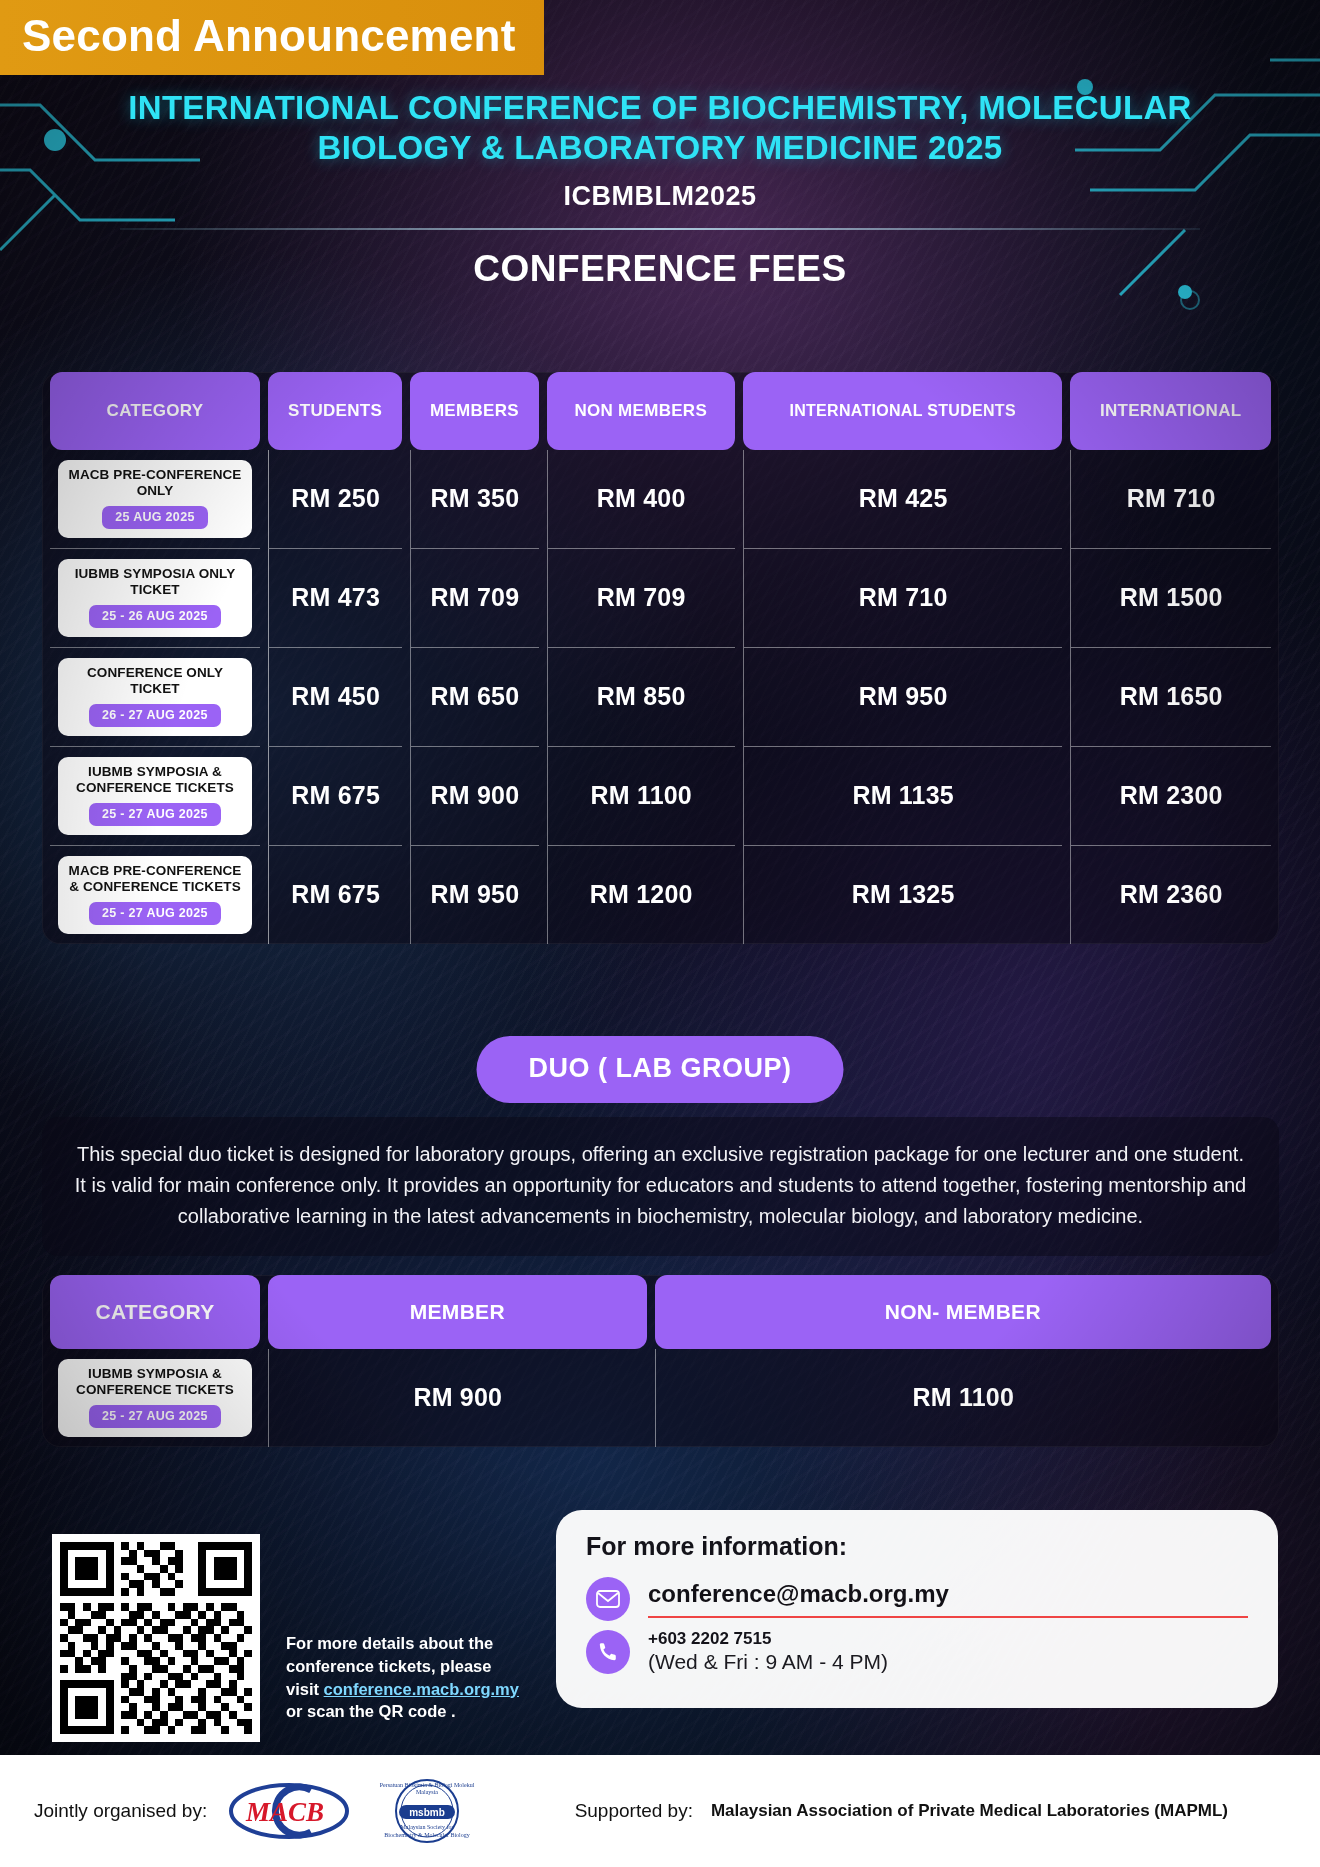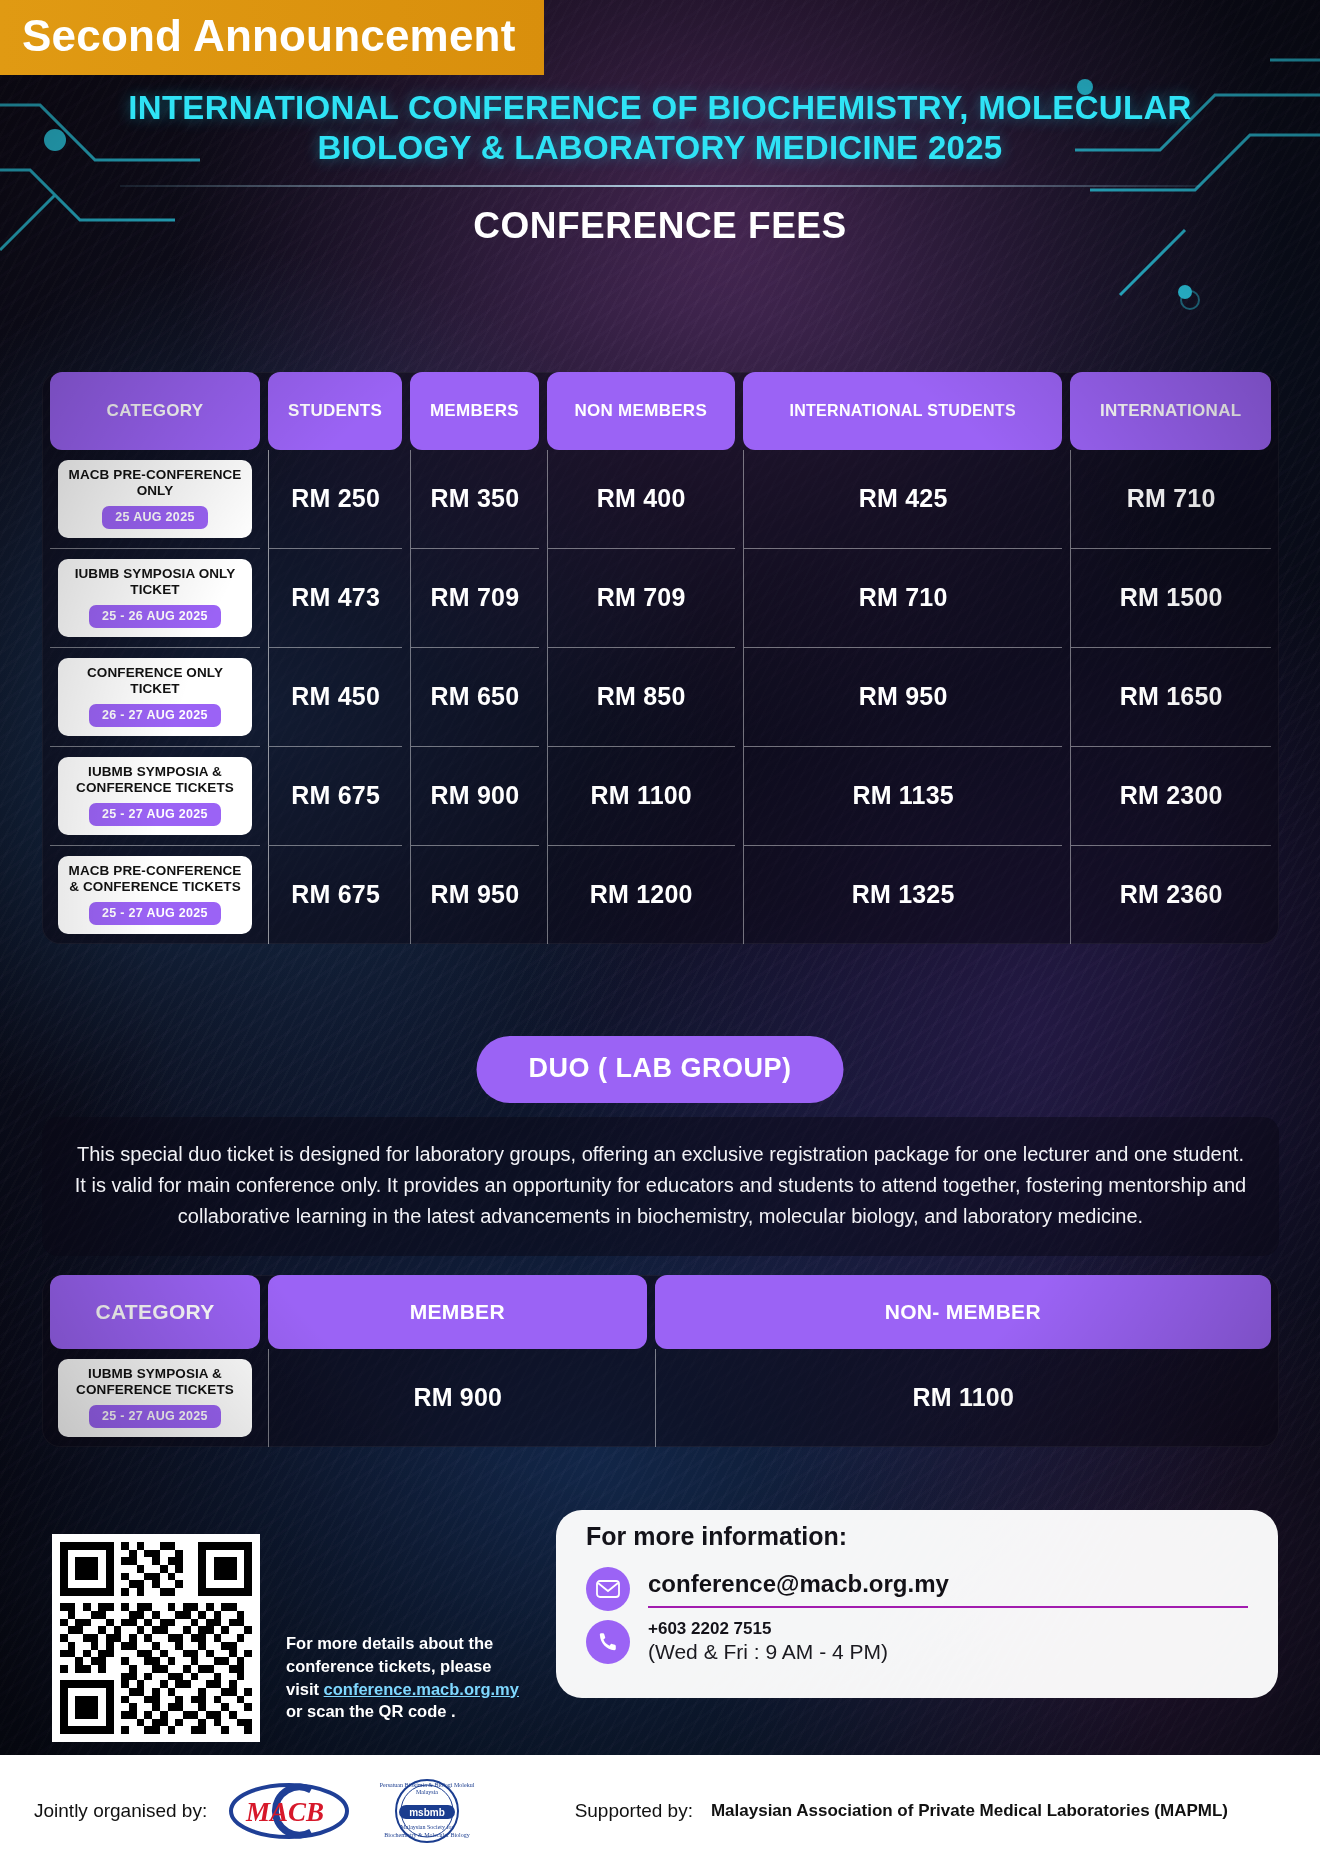--- a/index.html
+++ b/index.html
@@ -244,21 +244,21 @@
   }
   .qr-text a { color: #7fd8ff; text-decoration: underline; }
 
   .info-card {
     position: absolute;
     right: 42px;
     top: 1510px;
     width: 722px;
     background: rgba(255,255,255,0.96);
     border-radius: 26px;
-    padding: 12px 30px 26px;
+    padding: 22px 30px 26px;
     box-sizing: border-box;
     color: #14131a;
     z-index: 4;
   }
   .info-card h3 {
     margin: 0 0 16px 0;
     font-size: 25px;
     font-weight: bold;
     color: #14131a;
   }
@@ -274,21 +274,21 @@
     background: #9b63f5;
     display: flex;
     align-items: center;
     justify-content: center;
     flex: 0 0 auto;
   }
   .info-email {
     font-size: 24px;
     font-weight: bold;
     color: #121016;
-    border-bottom: 2px solid #a21caf;
+    border-bottom: 2px solid #ef4444;
     padding-bottom: 8px;
     flex: 1;
   }
   .info-phone { font-size: 17px; font-weight: bold; line-height: 1.12; }
   .info-hours { font-size: 21px; margin-top: 2px; color: #1b1a20; }
 
   
   .footer {
     position: absolute;
     left: 0; right: 0; bottom: 0;
@@ -340,20 +340,21 @@
   </g>
   <g fill="none" stroke="#2fd4ef" stroke-width="2" opacity="0.5">
     <circle cx="1190" cy="300" r="9"></circle>
   </g>
 </svg>
 
 <div class="ribbon">Second Announcement</div>
 
 <div class="header">
   <div class="conf-title">INTERNATIONAL CONFERENCE OF BIOCHEMISTRY, MOLECULAR BIOLOGY &amp; LABORATORY MEDICINE 2025</div>
+  <div class="conf-acronym">ICBMBLM2025</div>
   <div class="divider-row">
       <div class="divider-line"></div>
     </div>
   <div class="section-title">CONFERENCE FEES</div>
 </div>
 
 <div class="panel" id="fees-panel">
   <table class="fees-table">
     <thead>
       <tr>

